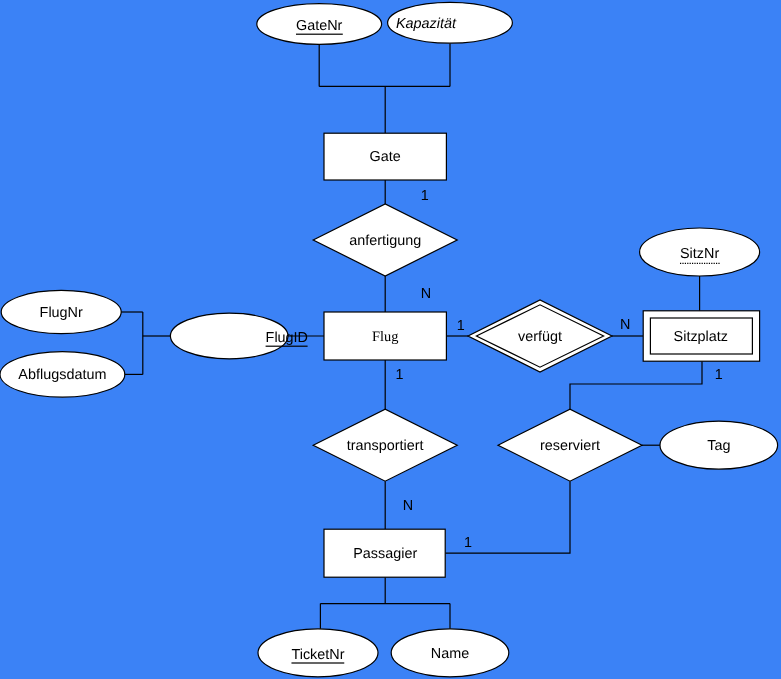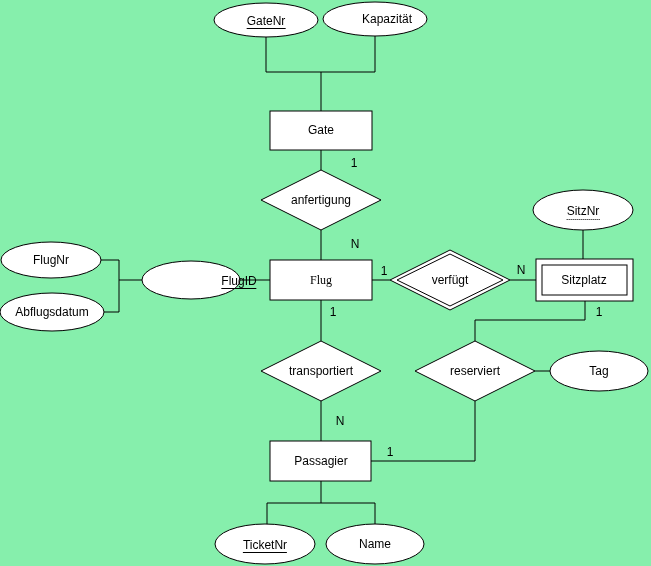--- a/index.html
+++ b/index.html
@@ -1,20 +1,20 @@
 <!DOCTYPE html>
 <html><head>
 <meta charset="utf-8">
 <style>
   html, body { margin: 0; padding: 0; background: #ffffff; }
   #canvas {
     position: relative;
     width: 651px;
     height: 566px;
-    background: #86efac;
+    background: #3b82f6;
     font-family: "Liberation Sans", sans-serif;
     overflow: hidden;
   }
   #diagram-svg { position: absolute; left: 0; top: 0; }
   .lbl {
     position: absolute;
     transform: translate(-50%, -50%);
     font-size: 12px;
     line-height: 14px;
     color: #000000;
@@ -87,21 +87,21 @@
     <polygon class="shape" points="261,200 321,170 381,200 321,230"></polygon>
     <g>
       <polygon class="shape" points="390,280 450,250 510,280 450,310"></polygon>
       <polygon class="shape" points="397,280 450,254 503,280 450,306"></polygon>
     </g>
     <polygon class="shape" points="261,371 321,341 381,371 321,401"></polygon>
     <polygon class="shape" points="415,371 475,341 535,371 475,401"></polygon>
   </svg>
 
   <div class="lbl" style="left:266px; top:21px;"><span class="u-solid">GateNr</span></div>
-  <div class="lbl" style="left:387px; top:19px;">Kapazität</div>
+  <div class="lbl" style="left:355px; top:19px;font-style:italic;">Kapazität</div>
   <div class="lbl" style="left:51px;  top:260px;">FlugNr</div>
   <div class="lbl" style="left:52px;  top:312px;">Abflugsdatum</div>
   <div class="lbl" style="left:191px; top:281px;margin-left:48px;"><span class="u-solid">FlugID</span></div>
   <div class="lbl" style="left:583px; top:211px;"><span class="u-dotted">SitzNr</span></div>
   <div class="lbl" style="left:599px; top:371px;">Tag</div>
   <div class="lbl" style="left:265px; top:545px;"><span class="u-solid">TicketNr</span></div>
   <div class="lbl" style="left:375px; top:544px;">Name</div>
 
   <div class="lbl" style="left:321px; top:130px;">Gate</div>
   <div class="lbl" style="left:321px; top:280px;font-family:Liberation Serif, serif;">Flug</div>

